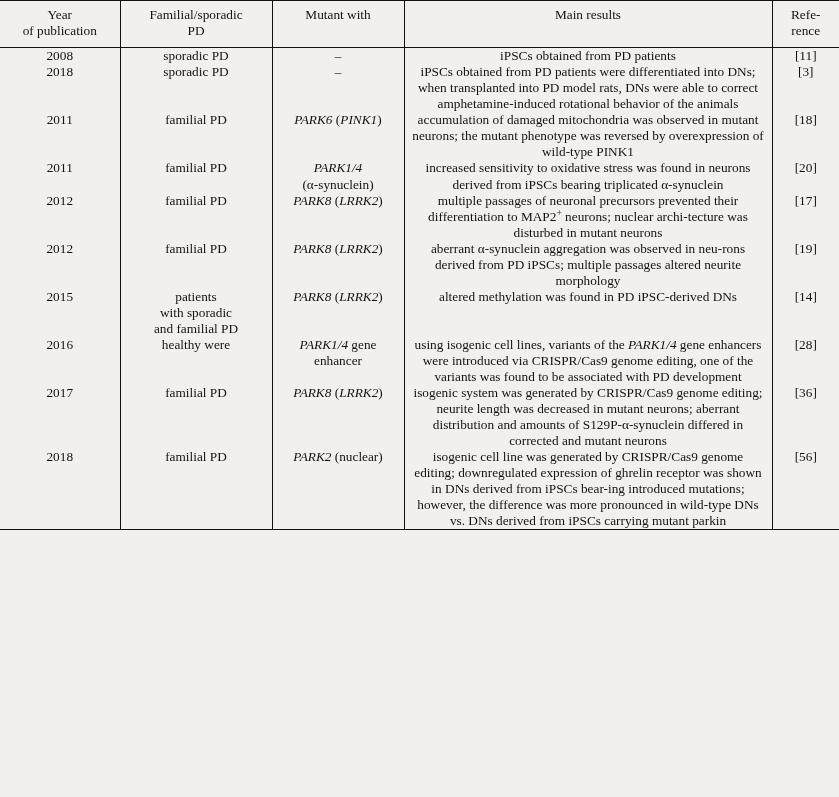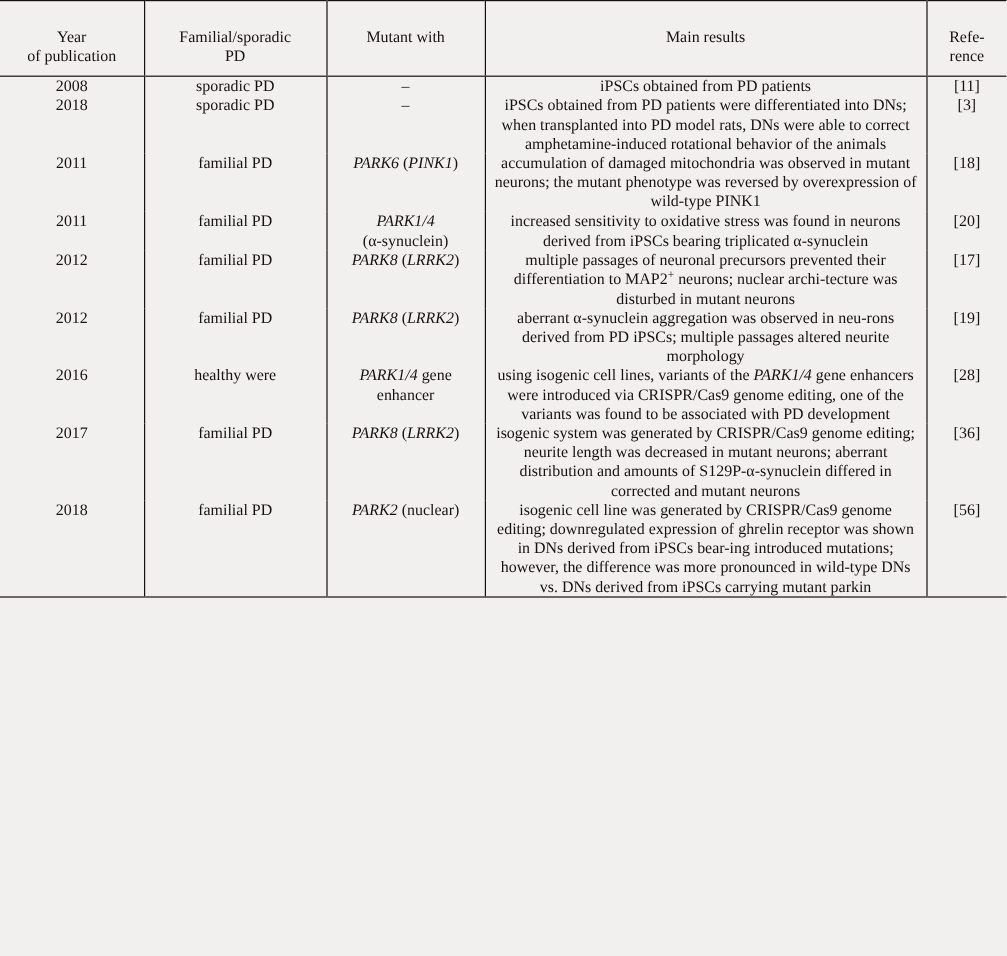--- a/index.html
+++ b/index.html
@@ -24,21 +24,21 @@
   table.paper-table {
     width: 839px;
     border-collapse: collapse;
     table-layout: fixed;
     font-size: 13.3px;
   }
   table.paper-table thead th {
     font-weight: normal;
     text-align: center;
     vertical-align: top;
-    padding: 22px 6px 9px 6px;
+    padding: 6px 6px 9px 6px;
     line-height: 1.18;
   }
   .rule-top {
     border-top: 1.3px solid #15110f;
   }
   .rule-mid td, .rule-mid th {
     border-bottom: 1.1px solid #15110f;
   }
   .rule-bottom td {
     border-bottom: 1.3px solid #15110f;
@@ -154,20 +154,27 @@
       </tr>
 
       <tr class="rowgap">
         <td class="c-year">2012</td>
         <td class="c-type vsep">familial PD</td>
         <td class="c-gene vsep"><span class="gene-ital">PARK8</span> <span class="gene-roman">(</span><span class="gene-ital">LRRK2</span><span class="gene-roman">)</span></td>
         <td class="c-results vsep">aberrant α-synuclein aggregation was observed in neu-rons derived from PD iPSCs; multiple passages altered neurite morphology</td>
         <td class="c-ref vsep">[19]</td>
       </tr>
 
+      <tr class="rowgap">
+        <td class="c-year">2015</td>
+        <td class="c-type vsep">patients<br>with sporadic<br>and familial PD</td>
+        <td class="c-gene vsep"><span class="gene-ital">PARK8</span> <span class="gene-roman">(</span><span class="gene-ital">LRRK2</span><span class="gene-roman">)</span></td>
+        <td class="c-results vsep">altered methylation was found in PD iPSC-derived DNs</td>
+        <td class="c-ref vsep">[14]</td>
+      </tr>
 
       <tr class="rowgap">
         <td class="c-year">2016</td>
         <td class="c-type vsep">healthy were</td>
         <td class="c-gene vsep"><span class="gene-ital">PARK1/4</span> <span class="gene-roman">gene</span><br><span class="gene-roman">enhancer</span></td>
         <td class="c-results vsep">using isogenic cell lines, variants of the <span class="gene-ital">PARK1/4</span> gene enhancers were introduced via CRISPR/Cas9 genome editing, one of the variants was found to be associated with PD development</td>
         <td class="c-ref vsep">[28]</td>
       </tr>
 
       <tr class="rowgap">

